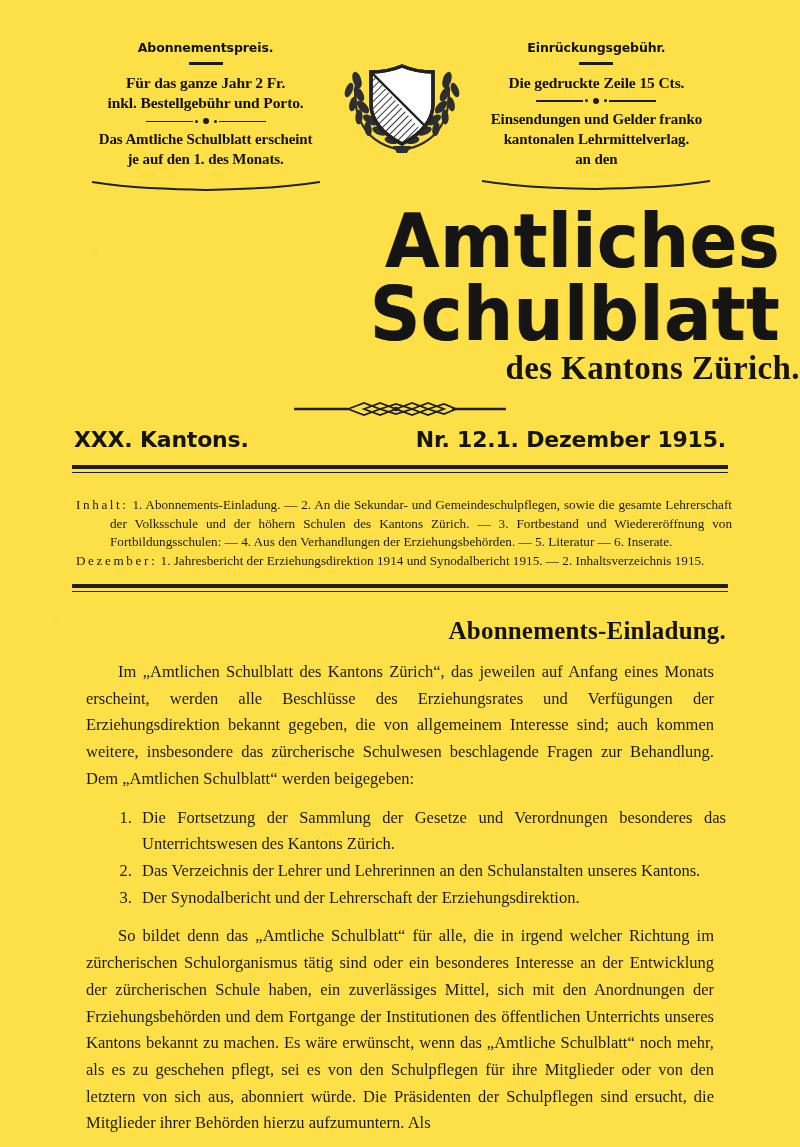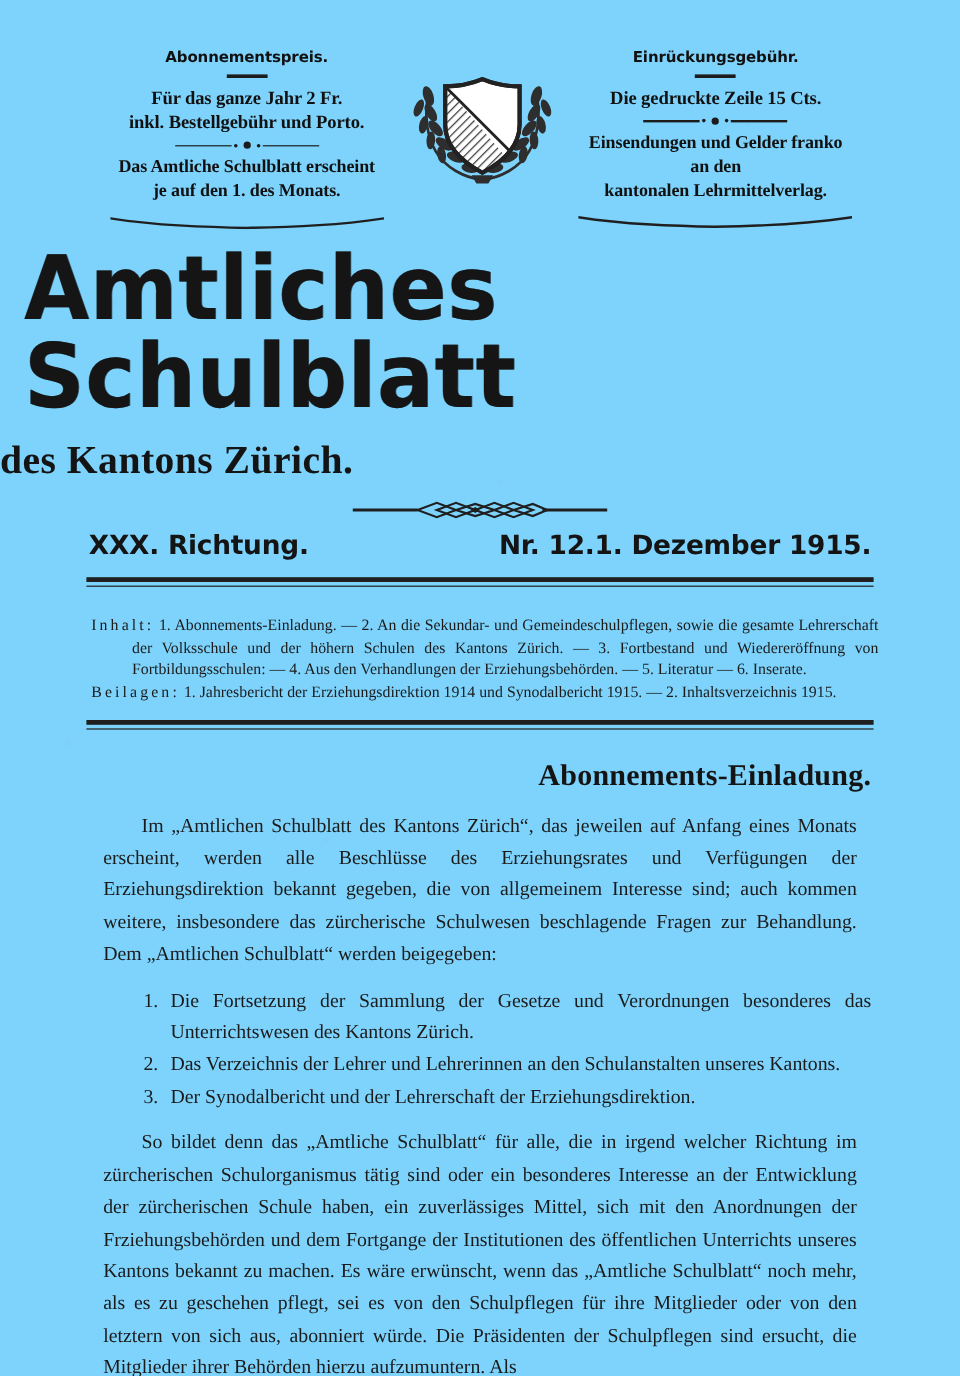--- a/index.html
+++ b/index.html
@@ -13,21 +13,21 @@
     position: relative;
     font-family: "Liberation Serif", "DejaVu Serif", serif;
     color: #1a1a1a;
     overflow: hidden;
   }
 
   
   #page {
     position: absolute;
     inset: 0;
-    background: #7dd3fc;
+    background: #fde047;
   }
   
   #grain {
     position: absolute;
     inset: 0;
     pointer-events: none;
     opacity: .5;
     background:
       radial-gradient(circle at 12% 22%, rgba(120,115,100,.07) 0 2px, transparent 3px),
       radial-gradient(circle at 78% 9%, rgba(120,115,100,.06) 0 2px, transparent 3px),
@@ -113,37 +113,37 @@
 
   .crest {
     width: 122px;
     display: flex;
     justify-content: center;
     align-items: flex-start;
     padding-top: 6px;
   }
 
   
-  .title-wrap { text-align: left; margin-top: 14px; }
+  .title-wrap { text-align: right; margin-top: 14px; }
   .paper-title {
     font-family: "DejaVu Sans", "Liberation Sans", sans-serif;
     font-weight: bold;
     font-size: 74px;
     line-height: .98;
     letter-spacing: 0.5px;
     color: #151515;
     transform: scaleX(.95);
     transform-origin: center;
     text-shadow: .6px 0 0 rgba(20,20,20,.55), -.5px 0 0 rgba(20,20,20,.3);
   }
   .paper-subtitle {
     font-family: "Liberation Serif", "DejaVu Serif", serif;
     font-weight: bold;
     font-size: 33px;
-    margin-top: 16px;
+    margin-top: 0;
     letter-spacing: .4px;
     color: #141414;
   }
 
   
   .orn { margin: 14px auto 4px auto; display: block; }
 
   
   .issue-line {
     display: flex;
@@ -294,22 +294,22 @@
         <div class="rule-short"></div>
         <div class="mast-line">Die gedruckte Zeile 15 Cts.</div>
         <div class="dot-rule">
           <span class="seg"></span>
             <span class="tick"></span>
             <span class="bead"></span>
             <span class="tick"></span>
             <span class="seg"></span>
         </div>
         <div class="mast-line sm">Einsendungen und Gelder franko</div>
+        <div class="mast-line sm">kantonalen Lehrmittelverlag.</div>
         <div class="mast-line sm">an den</div>
-        <div class="mast-line sm">kantonalen Lehrmittelverlag.</div>
         <svg class="swash" width="232" height="12" viewBox="0 0 232 12">
           <path d="M2 2 C 40 8, 78 9, 116 10 C 154 9, 192 8, 230 2 L 230 4 C 192 10, 154 11, 116 12 C 78 11, 40 10, 2 4 Z" fill="#1f1f1f"></path>
         </svg>
       </div>
 
     </div>
 
     <div class="title-wrap">
       <div class="paper-title">Amtliches Schulblatt</div>
       <div class="paper-subtitle">des Kantons Zürich.</div>
@@ -325,33 +325,33 @@
         <path d="M106 8 L 122 2 L 138 8 L 122 14 Z"></path>
         <path d="M122 8 L 138 2 L 154 8 L 138 14 Z"></path>
         <path d="M138 8 L 154 3 L 166 8 L 154 13 Z"></path>
       </g>
       <g fill="#1f1f1f">
         <path d="M106 5.5 L 110 8 L 106 10.5 L 102 8 Z"></path>
       </g>
     </svg>
 
     <div class="issue-line">
-      <div class="issue-year">XXX. Richtung.</div>
+      <div class="issue-year">XXX. Kantons.</div>
       <div class="issue-nr">Nr. 12.</div>
       <div class="issue-date">1. Dezember 1915.</div>
     </div>
 
     <div class="dbl-rule">
       <div class="thick"></div>
         <div class="thin"></div>
     </div>
 
     <div class="toc">
       <p><span class="lbl">Inhalt:</span><span> 1. Abonnements-Einladung. — 2. An die Sekundar- und Gemeindeschulpflegen, sowie die gesamte Lehrerschaft der Volksschule und der höhern Schulen des Kantons Zürich. — 3. Fortbestand und Wiedereröffnung von Fortbildungsschulen: — 4. Aus den Verhandlungen der Erziehungsbehörden. — 5. Literatur — 6. Inserate.</span></p>
-      <p><span class="lbl">Beilagen:</span><span> 1. Jahresbericht der Erziehungsdirektion 1914 und Synodalbericht 1915. — 2. Inhaltsverzeichnis 1915.</span></p>
+      <p><span class="lbl">Dezember:</span><span> 1. Jahresbericht der Erziehungsdirektion 1914 und Synodalbericht 1915. — 2. Inhaltsverzeichnis 1915.</span></p>
     </div>
 
     <div class="dbl-rule">
       <div class="thick"></div>
         <div class="thin"></div>
     </div>
 
     <div class="article">
       <div class="article-title">Abonnements-Einladung.</div>
       <p>Im „Amtlichen Schulblatt des Kantons Zürich“, das jeweilen auf Anfang eines Monats erscheint, werden alle Beschlüsse des Erziehungsrates und Verfügungen der Erziehungsdirektion bekannt gegeben, die von allgemeinem Interesse sind; auch kommen weitere, insbesondere das zürcherische Schulwesen beschlagende Fragen zur Behandlung. Dem „Amtlichen Schulblatt“ werden beigegeben:</p>

